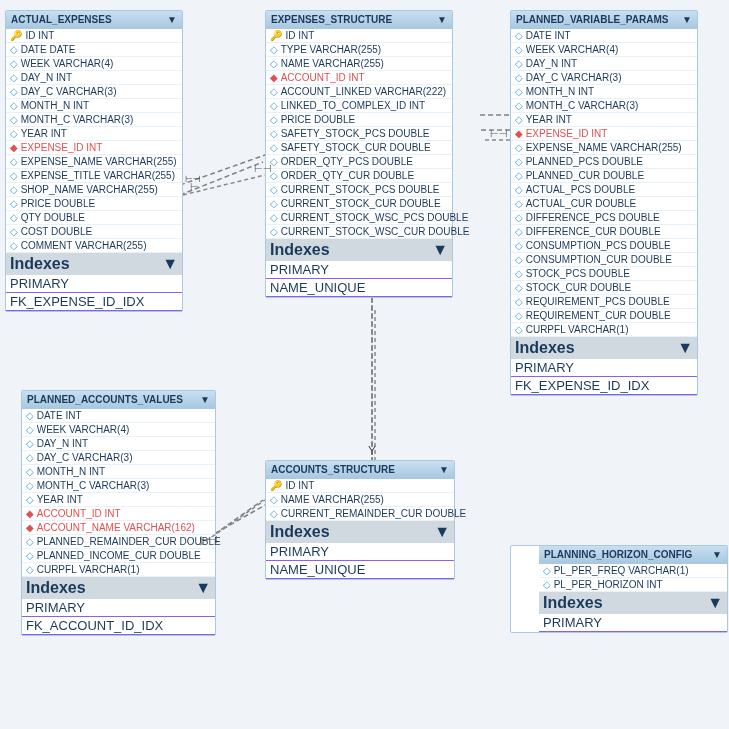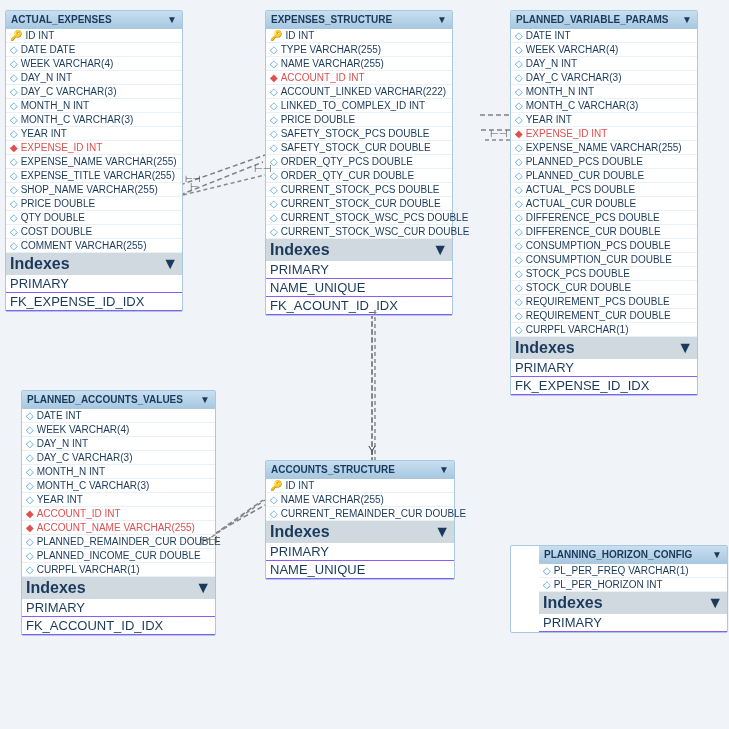--- a/index.html
+++ b/index.html
@@ -259,21 +259,20 @@
     <div class="table-row">
       <span class="field-icon none">◇</span>
       <span class="field-text">CURRENT_STOCK_WSC_CUR DOUBLE</span>
     </div>
     <div class="section-indexes">
       <span>Indexes</span>
       <span>▼</span>
     </div>
     <div class="index-row">PRIMARY</div>
     <div class="index-row">NAME_UNIQUE</div>
-    <div class="index-row">FK_ACOUNT_ID_IDX</div>
   </div>
 
   <div class="table-box" style="left:510px; top:10px; width:188px;">
     <div class="table-header">
       <span class="table-header-title">PLANNED_VARIABLE_PARAMS</span>
       <span class="table-header-icon">▼</span>
     </div>
     <div class="table-row">
       <span class="field-icon none">◇</span>
       <span class="field-text">DATE INT</span>
@@ -402,21 +401,21 @@
     <div class="table-row">
       <span class="field-icon none">◇</span>
       <span class="field-text">YEAR INT</span>
     </div>
     <div class="table-row">
       <span class="field-icon fk">◆</span>
       <span class="field-text fk-text">ACCOUNT_ID INT</span>
     </div>
     <div class="table-row">
       <span class="field-icon fk">◆</span>
-      <span class="field-text fk-text">ACCOUNT_NAME VARCHAR(255)</span>
+      <span class="field-text fk-text">ACCOUNT_NAME VARCHAR(162)</span>
     </div>
     <div class="table-row">
       <span class="field-icon none">◇</span>
       <span class="field-text">PLANNED_REMAINDER_CUR DOUBLE</span>
     </div>
     <div class="table-row">
       <span class="field-icon none">◇</span>
       <span class="field-text">PLANNED_INCOME_CUR DOUBLE</span>
     </div>
     <div class="table-row">

